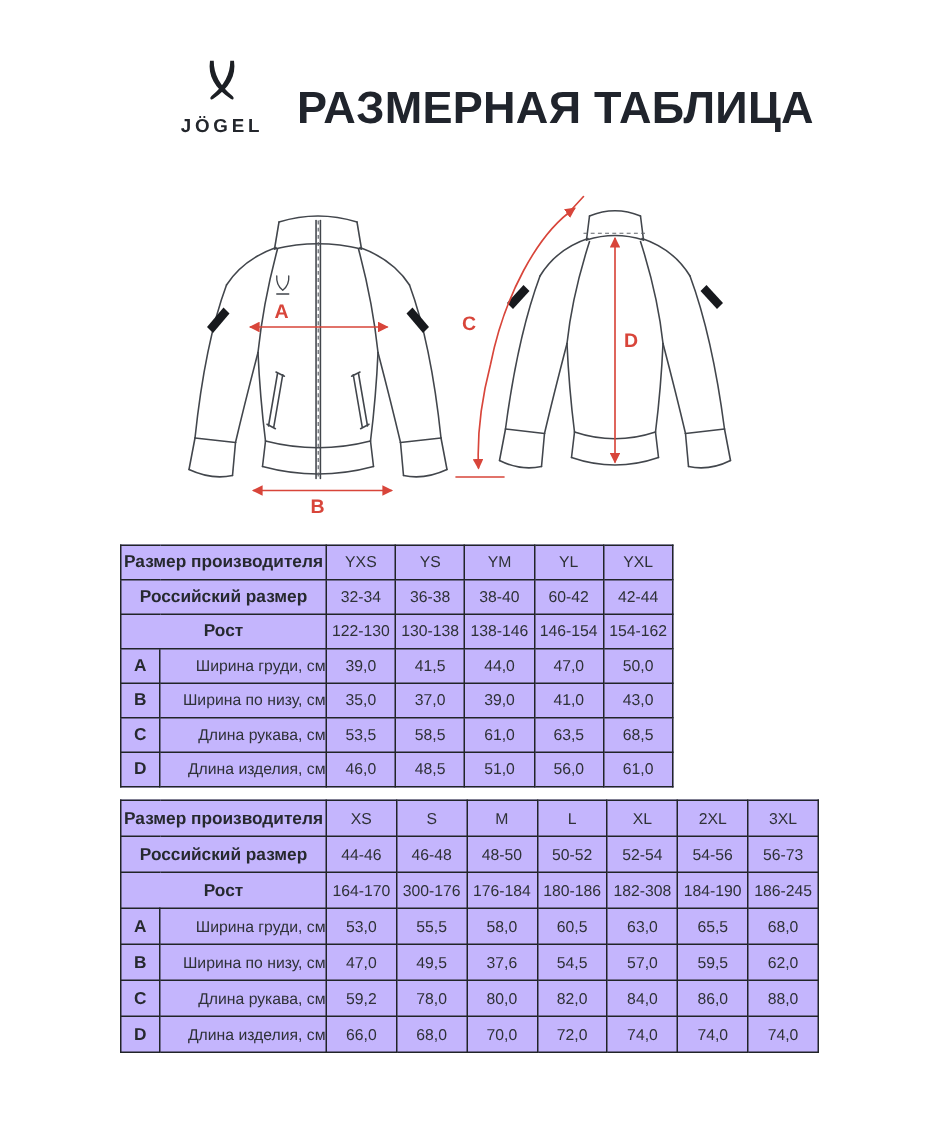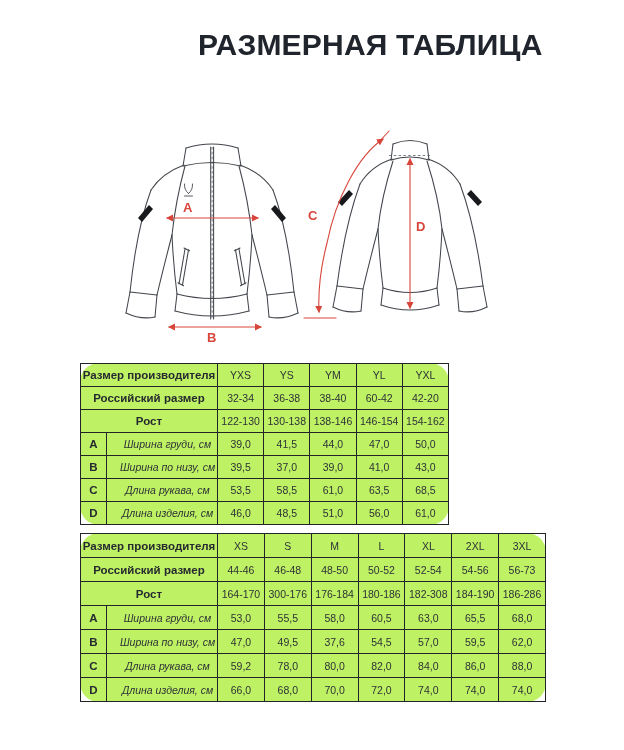--- a/index.html
+++ b/index.html
@@ -4,51 +4,58 @@
 <style>
   html,body{margin:0;padding:0;background:#ffffff;}
   .page{
     position:relative;width:624px;height:750px;background:#fff;overflow:hidden;
     font-family:"Liberation Sans","DejaVu Sans",sans-serif;color:#23262c;
   }
   
   .logo{position:absolute;left:112px;top:37px;width:72px;text-align:center;}
   .logo svg{display:block;margin:0 auto;width:30px;height:37px;}
   .brand{font-size:12.5px;font-weight:700;letter-spacing:2.5px;color:#23262c;margin-top:3px;}
-  .title{position:absolute;left:198px;top:28px;font-size:30px;font-weight:700;color:#20242c;letter-spacing:.2px;white-space:nowrap;}
+  .title{position:absolute;left:198px;top:56px;font-size:30px;font-weight:700;color:#20242c;letter-spacing:.2px;white-space:nowrap;}
   
   .front-svg{position:absolute;left:100px;top:132px;width:220px;height:212px;}
   .back-svg{position:absolute;left:290px;top:128px;width:240px;height:227px;}
   .garment{fill:none;stroke:#42464c;stroke-width:1.05;stroke-linecap:round;stroke-linejoin:round;}
   .garment-dash{fill:none;stroke:#60646a;stroke-width:.8;stroke-dasharray:2.6 2.2;}
   .stripe{fill:#17191d;stroke:none;}
   .dim{fill:none;stroke:#d8453a;stroke-width:1.1;stroke-linecap:round;}
   .dim-label{fill:#d8453a;font-family:"Liberation Sans","DejaVu Sans",sans-serif;font-size:13px;font-weight:700;}
   
-  .size-table{position:absolute;border-collapse:collapse;table-layout:fixed;background:#bef264;color:#2e3137;border-radius:19px;}
+  .size-table{position:absolute;border-collapse:collapse;table-layout:fixed;background:#c4b5fd;color:#2e3137;}
   .size-table th,.size-table td{
     border:1px solid #212428;padding:0;text-align:center;vertical-align:middle;
     font-size:11px;white-space:nowrap;overflow:hidden;font-weight:400;
   }
   .size-table th.lbl{font-weight:700;font-size:11.5px;color:#26292f;}
   .size-table th.ltr{font-weight:700;font-size:11.5px;color:#26292f;}
-  .size-table td.desc{text-align:center;padding-left:11px;font-size:10.5px;font-style:italic;}
+  .size-table td.desc{text-align:right;padding-left:11px;font-size:10.5px;}
   .size-table td.hval,.size-table td.val{font-size:10.5px;}
   .t1{left:80px;top:363px;width:369px;border:1.5px solid #212428;}
   .t1 tr{height:23px;}
   .t2{left:80px;top:533px;width:466px;border:1.5px solid #212428;}
   .t2 tr{height:24px;}
   col.c-ltr{width:26px;}
   col.c-desc{width:111px;}
 </style>
 </head>
 <body>
 
 <div class="page">
 
+  <div class="logo">
+    <svg viewBox="0 0 60 64">
+      <path d="M14,2 C11,22 20,38 42,53 C45,55 47,52 44,49 C27,35 19,20 19,2 Z" fill="#1c1f24"></path>
+      <path d="M46,2 C49,22 40,38 18,53 C15,55 13,52 16,49 C33,35 41,20 41,2 Z" fill="#1c1f24"></path>
+    </svg>
+    <div class="brand">JÖGEL</div>
+  </div>
 
   <div class="title">РАЗМЕРНАЯ ТАБЛИЦА</div>
 
   <svg class="front-svg" viewBox="0 0 220 212">
     <defs>
       <marker id="arrF" viewBox="0 0 10 10" refX="8.5" refY="5" markerWidth="6.5" markerHeight="6.5" orient="auto-start-reverse">
         <path d="M0,0 L10,5 L0,10 Z" fill="#d8453a"></path>
       </marker>
     </defs>
     <g class="garment">
@@ -178,21 +185,21 @@
           <td class="hval">YM</td>
           <td class="hval">YL</td>
           <td class="hval">YXL</td>
         </tr>
         <tr>
           <th class="lbl" colspan="2">Российский размер</th>
           <td class="hval">32-34</td>
           <td class="hval">36-38</td>
           <td class="hval">38-40</td>
           <td class="hval">60-42</td>
-          <td class="hval">42-20</td>
+          <td class="hval">42-44</td>
         </tr>
         <tr>
           <th class="lbl" colspan="2">Рост</th>
           <td class="hval">122-130</td>
           <td class="hval">130-138</td>
           <td class="hval">138-146</td>
           <td class="hval">146-154</td>
           <td class="hval">154-162</td>
         </tr>
         <tr>
@@ -200,21 +207,21 @@
           <td class="desc">Ширина груди, см</td>
           <td class="val">39,0</td>
           <td class="val">41,5</td>
           <td class="val">44,0</td>
           <td class="val">47,0</td>
           <td class="val">50,0</td>
         </tr>
         <tr>
           <th class="ltr">B</th>
           <td class="desc">Ширина по низу, см</td>
-          <td class="val">39,5</td>
+          <td class="val">35,0</td>
           <td class="val">37,0</td>
           <td class="val">39,0</td>
           <td class="val">41,0</td>
           <td class="val">43,0</td>
         </tr>
         <tr>
           <th class="ltr">C</th>
           <td class="desc">Длина рукава, см</td>
           <td class="val">53,5</td>
           <td class="val">58,5</td>
@@ -262,21 +269,21 @@
           <td class="hval">56-73</td>
         </tr>
         <tr>
           <th class="lbl" colspan="2">Рост</th>
           <td class="hval">164-170</td>
           <td class="hval">300-176</td>
           <td class="hval">176-184</td>
           <td class="hval">180-186</td>
           <td class="hval">182-308</td>
           <td class="hval">184-190</td>
-          <td class="hval">186-286</td>
+          <td class="hval">186-245</td>
         </tr>
         <tr>
           <th class="ltr">A</th>
           <td class="desc">Ширина груди, см</td>
           <td class="val">53,0</td>
           <td class="val">55,5</td>
           <td class="val">58,0</td>
           <td class="val">60,5</td>
           <td class="val">63,0</td>
           <td class="val">65,5</td>

